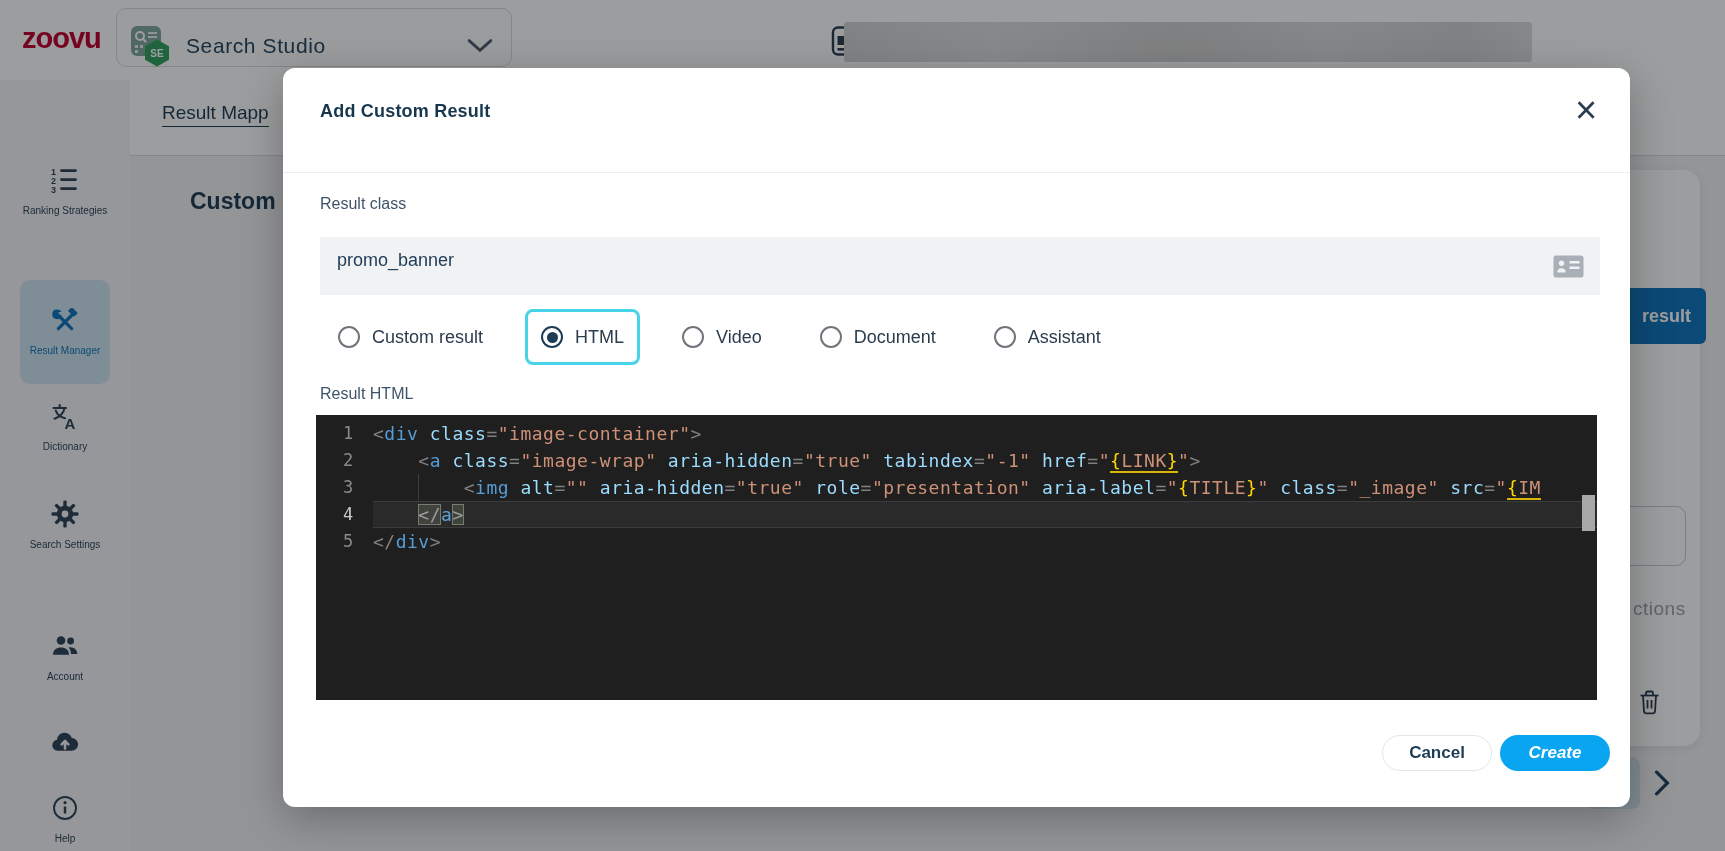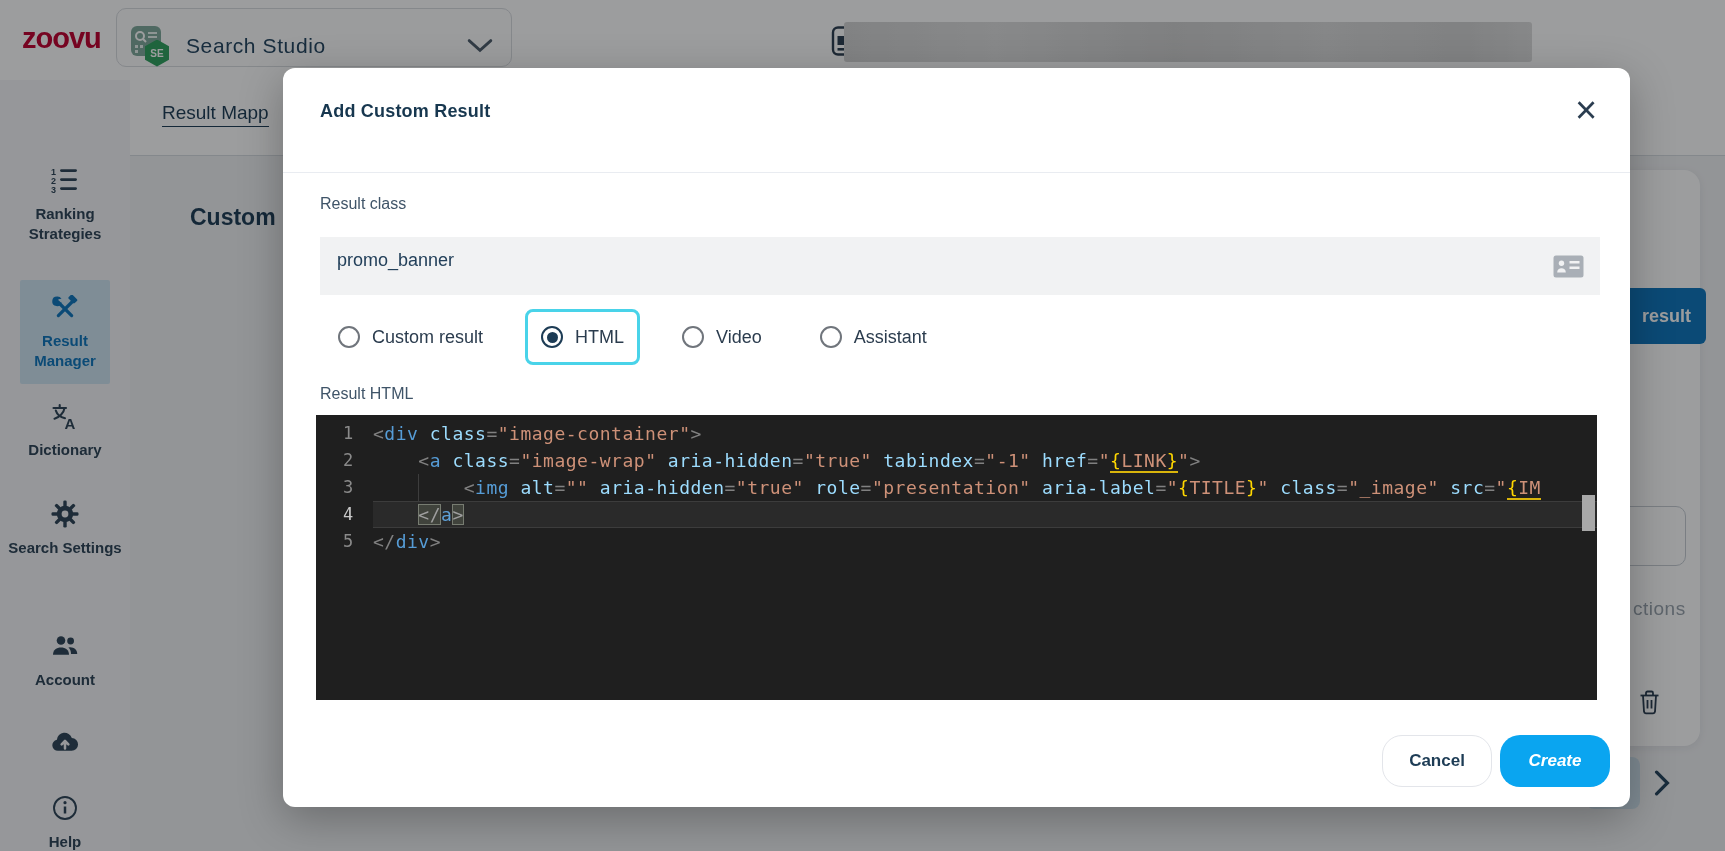--- a/index.html
+++ b/index.html
@@ -18,35 +18,35 @@
   .ps-chevron{margin-left:auto;width:26px;height:16px;color:#4d5d6b;}
   .layout-btn{position:absolute;left:830px;top:25px;width:32px;height:32px;color:#2c3e50;background:none;border:none;padding:0;cursor:pointer;}
   .blur-bar{position:absolute;left:844px;top:22px;width:688px;height:40px;border-radius:3px;
        background:linear-gradient(90deg,#d3d3d3,#dedede 22%,#cfcfcf 48%,#dadada 70%,#d2d2d2 90%,#dcdcdc);}
   
   .sidebar{position:absolute;left:0;top:80px;width:130px;height:771px;background:#f5f6f8;z-index:1;}
   .sb-item{position:absolute;left:8px;width:114px;display:flex;flex-direction:column;align-items:center;gap:8px;
        text-align:center;color:#2e4457;cursor:pointer;}
   .sb-ic{width:32px;height:32px;display:flex;align-items:center;justify-content:center;}
   .sb-ic svg{width:28px;height:28px;}
-  .sb-lb{font-size:15px;line-height:1.35;font-weight:700;}
+  .sb-lb{font-size:10px;line-height:1.35;font-weight:400;}
   .sb-ranking-strategies{top:84px}
-  .sb-result-manager{top:200px;left:20px;width:90px;height:104px;background:#cfe4f2;border-radius:2px;justify-content:center;gap:6px;color:#0e76bc;}
+  .sb-result-manager{top:200px;left:20px;width:90px;height:104px;background:#cfe4f2;border-radius:10px;justify-content:center;gap:6px;color:#0e76bc;}
   .sb-dictionary{top:320px}
   .sb-search-settings{top:418px}
   .sb-account{top:550px}
   .sb-upload{top:646px}
   .sb-help{top:712px}
   .avatar{position:absolute;left:31px;top:818px;width:66px;height:66px;border-radius:50%;border:2px solid #dcdfe2;background:#fbfcfc;
        display:flex;align-items:center;justify-content:center;font-size:20px;font-weight:600;color:#2b3d50;box-sizing:border-box;cursor:pointer;}
   
   .content{position:absolute;left:130px;top:80px;right:0;bottom:0;background:#f1f2f4;z-index:1;}
   .tabstrip{position:absolute;left:0;top:0;width:1595px;height:75px;background:#fff;border-bottom:1px solid #d8dce1;}
   .tab-link{position:absolute;left:32px;top:22px;font-size:19px;color:#1d3c55;border-bottom:1.5px solid #1d3c55;padding-bottom:2px;cursor:pointer;}
-  .bg-heading{position:absolute;left:60px;top:124px;font-size:23px;font-weight:700;color:#1d3c55;}
+  .bg-heading{position:absolute;left:60px;top:108px;font-size:23px;font-weight:700;color:#1d3c55;}
   .bg-card{position:absolute;left:300px;top:90px;width:1270px;height:576px;background:#fff;border-radius:16px;box-shadow:0 2px 10px rgba(20,40,60,0.08);}
   .bg-blue-btn{position:absolute;left:1406px;top:208px;width:170px;height:56px;background:#0e76bc;border-radius:6px;border:none;
        color:#fff;font-size:18px;font-weight:700;text-align:right;padding-right:15px;box-sizing:border-box;cursor:pointer;}
   .bg-searchbox{position:absolute;left:1486px;top:426px;width:68px;height:58px;border:1.5px solid #c6ccd3;border-radius:10px;background:#fff;cursor:text;}
   .bg-colhdr{position:absolute;left:1503px;top:518px;font-size:19px;color:#98a2ac;letter-spacing:0.5px;}
   .bg-trash{position:absolute;left:1508px;top:610px;width:23px;height:25px;color:#2b3d50;background:none;border:none;padding:0;cursor:pointer;}
   .bg-page-btn{position:absolute;left:1456px;top:677px;width:54px;height:52px;background:#cfe2ed;border-radius:8px;border:none;cursor:pointer;}
   .bg-next{position:absolute;left:1522px;top:690px;width:20px;height:24px;color:#24435c;background:none;border:none;padding:0;cursor:pointer;}
   
   .overlay{position:absolute;inset:0;background:rgba(8,10,12,0.40);z-index:50;}
@@ -84,21 +84,21 @@
   .tk.p{color:#808080}
   .tk.t{color:#569cd6}
   .tk.a{color:#9cdcfe}
   .tk.s{color:#ce9178}
   .tk.br{color:#ffd700}
   .tk.tv{color:#ce9178}
   .tk.u{border-bottom:2px solid #d9b40b}
   .tk.bm{color:#9a9a9a;background:rgba(110,120,95,0.30);box-shadow:inset 0 0 0 1px #70756a;}
   .vthumb{position:absolute;right:2px;top:80px;width:13px;height:36px;background:#a8a8a8;cursor:grab;}
   
-  .btn{position:absolute;top:667px;width:110px;height:52px;border-radius:20px;font-size:17px;font-weight:700;
+  .btn{position:absolute;top:667px;width:110px;height:36px;border-radius:20px;font-size:17px;font-weight:700;
        font-family:"Liberation Sans",sans-serif;cursor:pointer;}
   .btn.cancel{left:1099px;background:#fff;border:1.5px solid #e3e5ea;color:#1d3c55;}
   .btn.create{left:1217px;background:#0aa5f0;border:none;color:#fff;font-style:italic;}
 </style>
 </head>
 <body>
 
 <div class="topbar">
   <div class="logo">zoovu</div>
   <div class="product-switcher">
@@ -274,20 +274,24 @@
       <label class="radio-opt selected">
         <span class="rc"></span>
         <span class="rl">HTML</span>
       </label>
       <label class="radio-opt">
         <span class="rc"></span>
         <span class="rl">Video</span>
       </label>
       <label class="radio-opt">
         <span class="rc"></span>
+        <span class="rl">Document</span>
+      </label>
+      <label class="radio-opt">
+        <span class="rc"></span>
         <span class="rl">Assistant</span>
       </label>
     </div>
 
   <div class="f-label rh">Result HTML</div>
   <div class="editor">
     <div>
         <div class="cl"><span class="gut">1</span><span class="code"><span class="tk p">&lt;</span><span class="tk t">div</span><span class="tk w"> </span><span class="tk a">class</span><span class="tk p">=</span><span class="tk s">"image-container"</span><span class="tk p">&gt;</span></span></div>
         <div class="cl"><span class="gut">2</span><span class="code"><span class="tk w">    </span><span class="tk p">&lt;</span><span class="tk t">a</span><span class="tk w"> </span><span class="tk a">class</span><span class="tk p">=</span><span class="tk s">"image-wrap"</span><span class="tk w"> </span><span class="tk a">aria-hidden</span><span class="tk p">=</span><span class="tk s">"true"</span><span class="tk w"> </span><span class="tk a">tabindex</span><span class="tk p">=</span><span class="tk s">"-1"</span><span class="tk w"> </span><span class="tk a">href</span><span class="tk p">=</span><span class="tk s">"</span><span class="tk br u">{</span><span class="tk tv u">LINK</span><span class="tk br u">}</span><span class="tk s">"</span><span class="tk p">&gt;</span></span></div>
         <div class="cl"><span class="gut">3</span><span class="code"><i class="guide" style="left:45.2px"></i><span class="tk w">        </span><span class="tk p">&lt;</span><span class="tk t">img</span><span class="tk w"> </span><span class="tk a">alt</span><span class="tk p">=</span><span class="tk s">""</span><span class="tk w"> </span><span class="tk a">aria-hidden</span><span class="tk p">=</span><span class="tk s">"true"</span><span class="tk w"> </span><span class="tk a">role</span><span class="tk p">=</span><span class="tk s">"presentation"</span><span class="tk w"> </span><span class="tk a">aria-label</span><span class="tk p">=</span><span class="tk s">"</span><span class="tk br">{</span><span class="tk tv">TITLE</span><span class="tk br">}</span><span class="tk s">"</span><span class="tk w"> </span><span class="tk a">class</span><span class="tk p">=</span><span class="tk s">"_image"</span><span class="tk w"> </span><span class="tk a">src</span><span class="tk p">=</span><span class="tk s">"</span><span class="tk br u">{</span><span class="tk tv u">IM</span></span></div>

